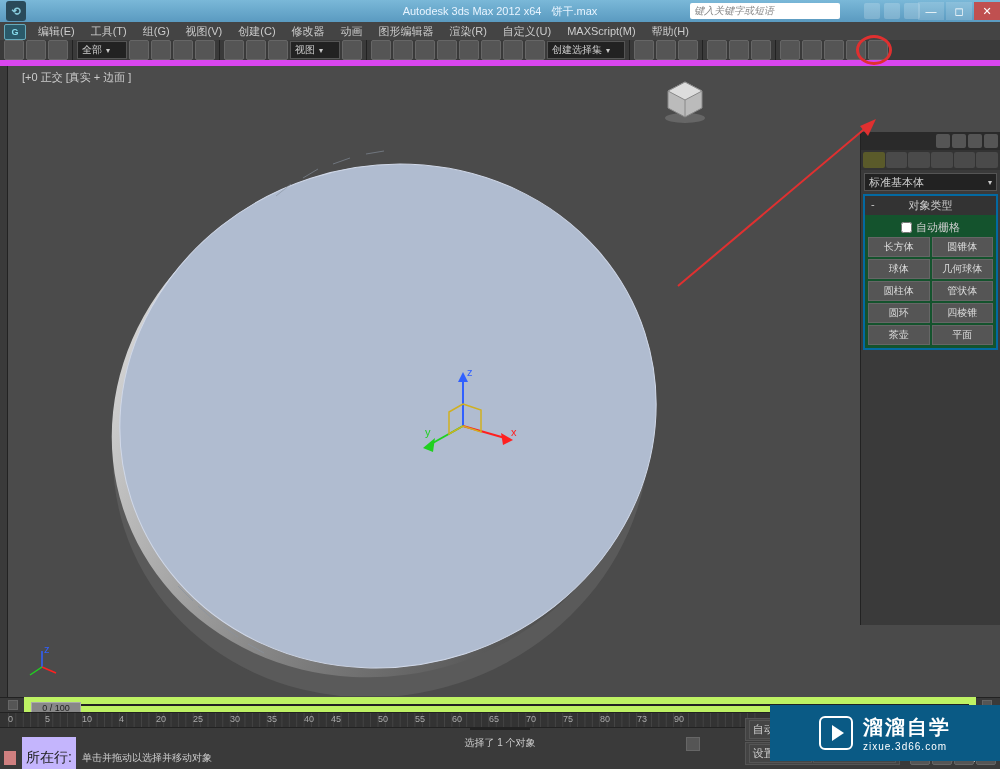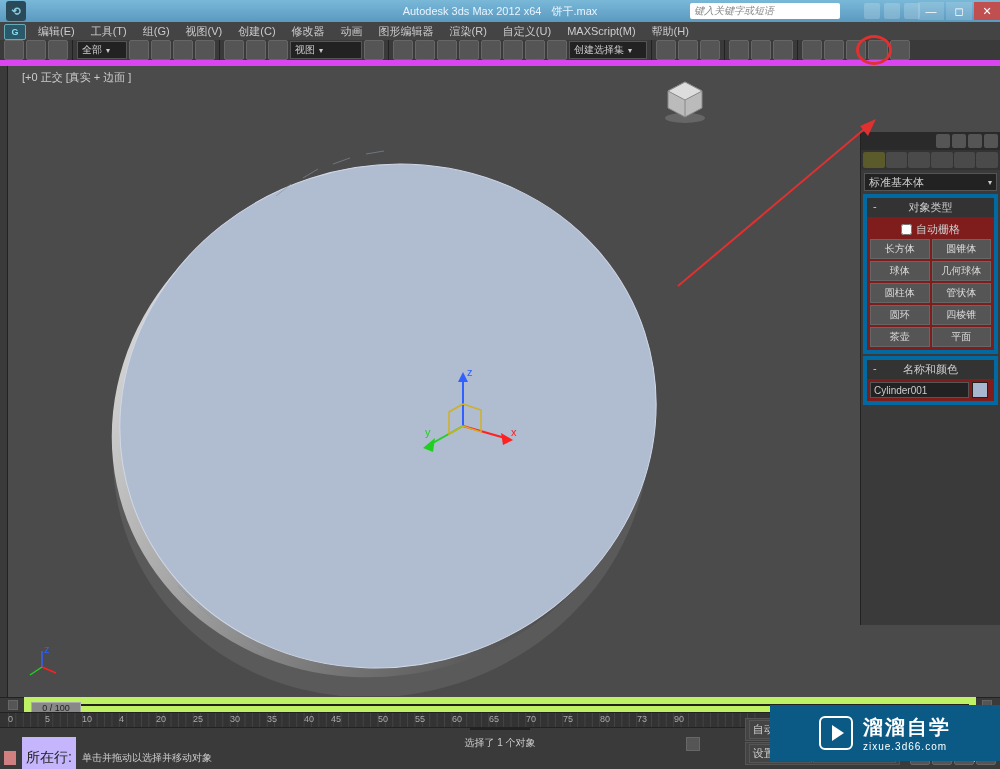--- a/index.html
+++ b/index.html
@@ -42,21 +42,21 @@
 .red-arrow { position: absolute; left: 660px; top: 50px; width: 220px; height: 180px; pointer-events: none; z-index: 40; }
 
 .cmd-panel { position: absolute; right: 0; top: 66px; bottom: 72px; width: 140px; background: #3a3a3a; border-left: 1px solid #222; }
 .cmd-top-icons { height: 18px; background: #2a2a2a; display: flex; justify-content: flex-end; padding: 2px; gap: 2px; }
 .cmd-top-icons span { width: 14px; height: 14px; background: #555; border-radius: 2px; }
 .cmd-tabs { height: 20px; background: #333; display: flex; padding: 2px; gap: 1px; }
 .cmd-tabs span { flex: 1; height: 16px; background: #4a4a4a; border-radius: 2px; }
 .cmd-tabs span.active { background: #5a5a2a; }
 .cmd-dropdown { margin: 3px; height: 18px; background: #222; border: 1px solid #555; color: #ccc; padding: 0 4px; display: flex; align-items: center; justify-content: space-between; font-size: 11px; }
 .cmd-dropdown::after { content: "▾"; font-size: 8px; }
-.rollout { margin: 2px; border: 4px solid #0369a1; background: #7f1d1d; }
+.rollout { margin: 2px; border: 2px solid #0369a1; background: #14532d; }
 .rollout-header { background: #333; color: #ccc; text-align: center; padding: 2px; font-size: 11px; position: relative; }
 .rollout-header::before { content: "-"; position: absolute; left: 6px; }
 .rollout-body { padding: 3px; }
 .auto-grid-row { display: flex; align-items: center; justify-content: center; gap: 4px; padding: 2px; color: #ccc; font-size: 10px; }
 .auto-grid-row input { width: 11px; height: 11px; }
 .prim-grid { display: grid; grid-template-columns: 1fr 1fr; gap: 2px; }
 .prim-btn { background: #555; border: 1px solid #666; color: #ddd; text-align: center; padding: 2px; font-size: 10px; cursor: pointer; }
 .name-input { width: calc(100% - 22px); height: 16px; background: #222; border: 1px solid #555; color: #ccc; padding: 0 3px; font-size: 10px; }
 .color-swatch { display: inline-block; width: 16px; height: 16px; background: #a8b8d0; border: 1px solid #222; vertical-align: top; }
 
@@ -133,21 +133,21 @@
   <div class="tb-sep"></div>
   <div class="tb-dropdown" style="width:50px">全部</div>
   <div class="tb-btn"></div>
   <div class="tb-btn"></div>
   <div class="tb-btn"></div>
   <div class="tb-btn"></div>
   <div class="tb-sep"></div>
   <div class="tb-btn"></div>
   <div class="tb-btn"></div>
   <div class="tb-btn"></div>
-  <div class="tb-dropdown" style="width:72px">视图</div>
+  <div class="tb-dropdown" style="width:50px">视图</div>
   <div class="tb-btn"></div>
   <div class="tb-sep"></div>
   <div class="tb-btn"></div>
   <div class="tb-btn"></div>
   <div class="tb-btn"></div>
   <div class="tb-btn"></div>
   <div class="tb-btn"></div>
   <div class="tb-btn"></div>
   <div class="tb-btn"></div>
   <div class="tb-btn"></div>
@@ -261,27 +261,20 @@
           <div class="prim-btn">几何球体</div>
           <div class="prim-btn">圆柱体</div>
           <div class="prim-btn">管状体</div>
           <div class="prim-btn">圆环</div>
           <div class="prim-btn">四棱锥</div>
           <div class="prim-btn">茶壶</div>
           <div class="prim-btn">平面</div>
         </div>
       </div>
     </div>
-    <div class="rollout">
-      <div class="rollout-header">名称和颜色</div>
-      <div class="rollout-body">
-        <input class="name-input" value="Cylinder001" style="">
-        <span class="color-swatch"></span>
-      </div>
-    </div>
   </div>
 </div>
 
 <div class="bottom-area">
   <div class="time-slider-row">
     <span style="width:10px;height:10px;background:#555;border:1px solid #666"></span>
     <div class="time-slider">
       <div class="time-handle">0 / 100</div>
     </div>
     <span style="width:10px;height:10px;background:#555;border:1px solid #666"></span>

